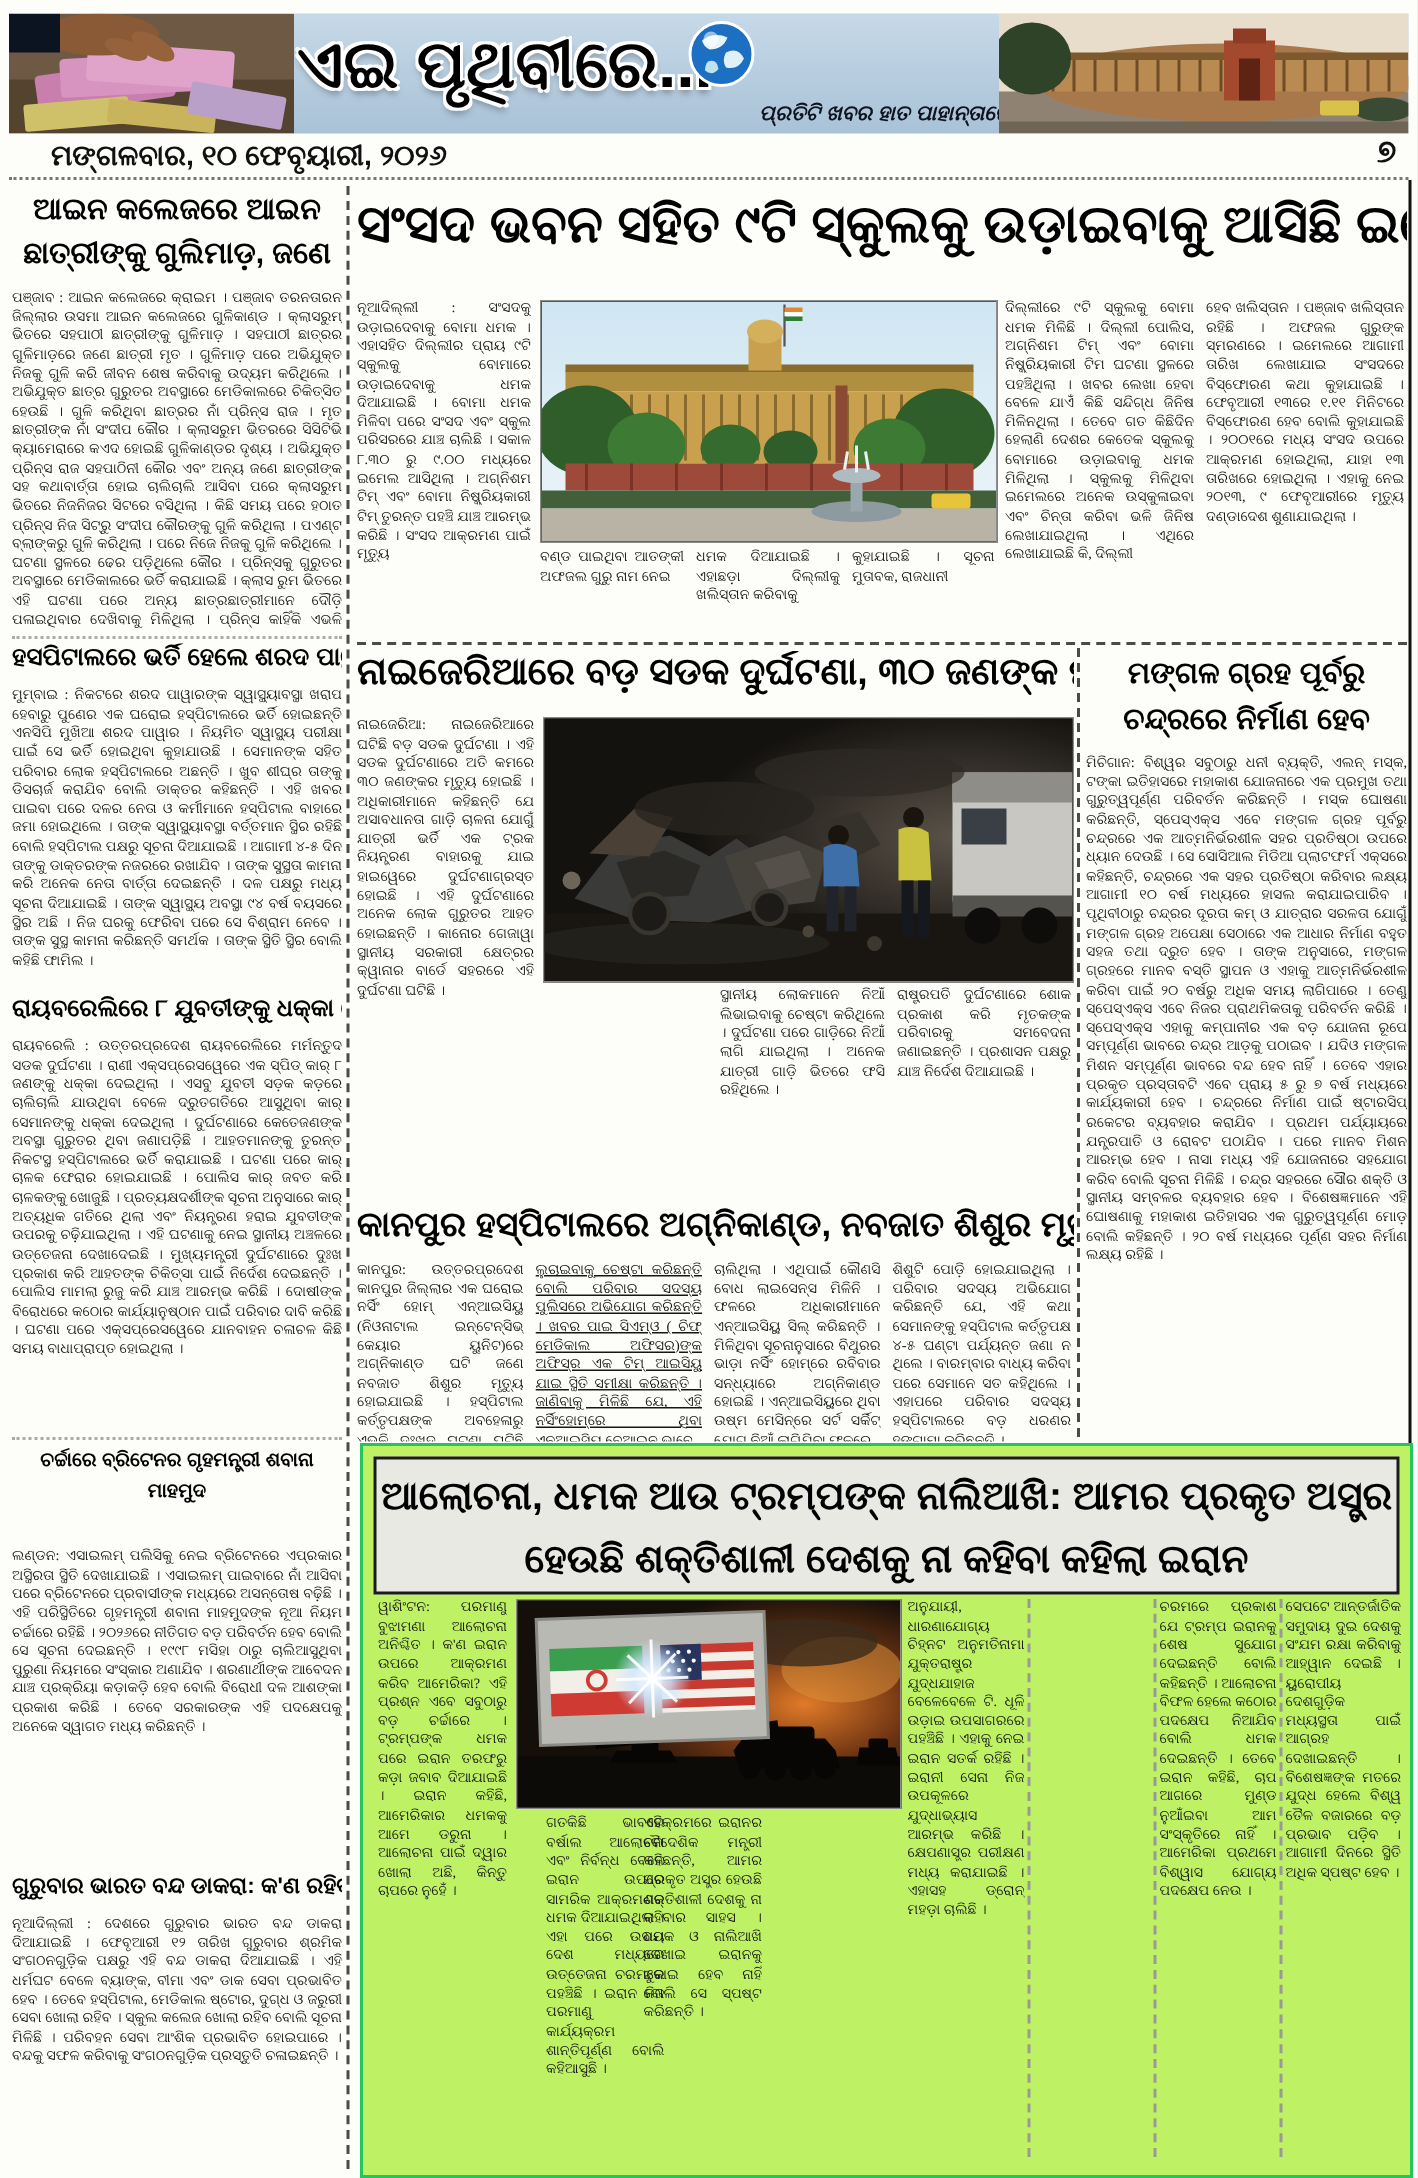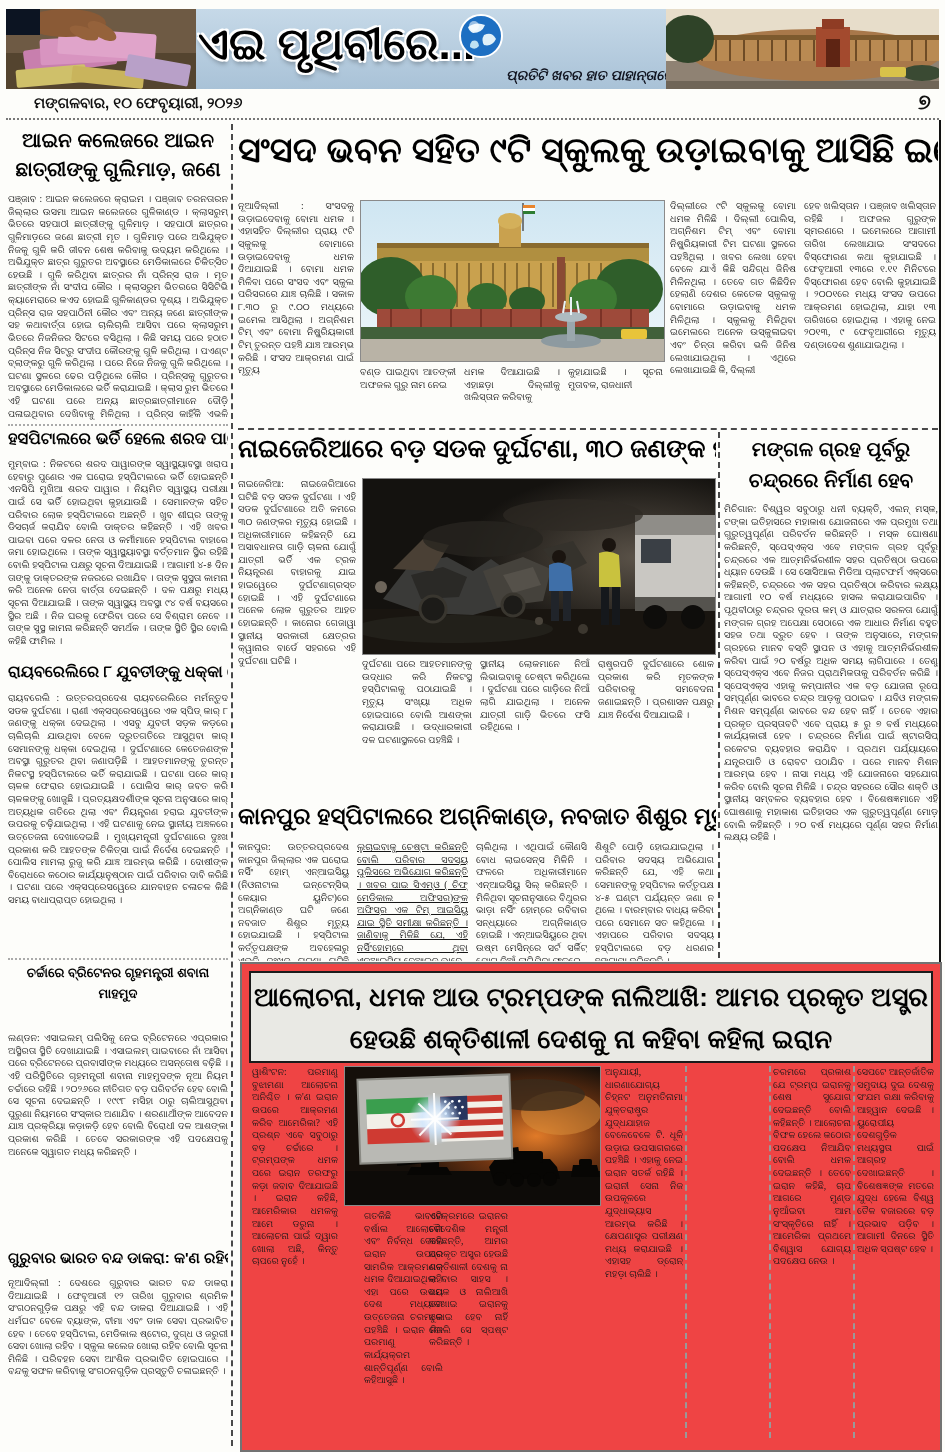--- a/index.html
+++ b/index.html
@@ -10,24 +10,24 @@
         font-family:"Liberation Sans",sans-serif;}
   .bodytxt{font-size:9.5px;line-height:1.33;text-align:justify;overflow:hidden;
         word-break:break-word;font-family:"Liberation Serif",serif;color:#161616;}
   .vdash{border-left:2px dashed #4a4a4a;width:0;}
   .hdash{border-top:2px dashed #4a4a4a;height:0;}
   .hdot{border-top:2px dotted #777;height:0;}
   .masthead{background:linear-gradient(#c6d9e8,#a9c2d7);overflow:hidden;}
   .m-title{font-size:44px;font-weight:bold;color:#000;white-space:nowrap;
      text-shadow:-2px -2px 0 #fff,2px -2px 0 #fff,-2px 2px 0 #fff,2px 2px 0 #fff,0 4px 5px rgba(0,0,0,.35);}
   .m-tag{font-size:14px;font-weight:bold;color:#10131f;white-space:nowrap;font-style:italic;}
-  .dateline{font-size:15px;font-weight:bold;}
+  .dateline{font-size:19px;font-weight:bold;}
   .pageno{font-size:21px;font-weight:bold;}
   .photo{border:1px solid #8a8a8a;overflow:hidden;background:#000;}
-  .iranbox{border:2px solid #737373;background:#ef4444;}
+  .iranbox{border:2px solid #22c55e;background:#bef264;}
   .iranhead{background:#e9e9e4;border:2px solid #1b1b1b;}
   svg{display:block;}
 </style>
 </head>
 <body>
 
 <div class="page">
 
   <div class="abs masthead" style="left:6px;top:9px;width:933px;height:80px;">
     <div class="abs" style="left:0;top:0;width:190px;height:80px;">
@@ -245,21 +245,20 @@
         <circle cx="292" cy="138" r="12" fill="#0e0d0b"></circle>
         <circle cx="330" cy="138" r="12" fill="#0e0d0b"></circle>
       </g>
       <ellipse cx="120" cy="60" rx="60" ry="18" fill="#27241f" opacity="0.8"></ellipse>
       <ellipse cx="210" cy="36" rx="70" ry="16" fill="#2e2a24" opacity="0.7"></ellipse>
       <circle cx="18" cy="108" r="6" fill="#6d655a"></circle>
       <circle cx="176" cy="142" r="4" fill="#4a443b"></circle>
       <circle cx="220" cy="150" r="5" fill="#3c372f"></circle>
     </svg>
   </div>
-  <div class="abs bodytxt" style="left:362px;top:658px;width:110px;height:142px;">ଦୁର୍ଘଟଣା ପରେ ଆହତମାନଙ୍କୁ ଉଦ୍ଧାର କରି ନିକଟସ୍ଥ ହସ୍ପିଟାଲକୁ ପଠାଯାଇଛି । ମୃତ୍ୟୁ ସଂଖ୍ୟା ଅଧିକ ହୋଇପାରେ ବୋଲି ଆଶଙ୍କା କରାଯାଉଛି । ଉଦ୍ଧାରକାରୀ ଦଳ ଘଟଣାସ୍ଥଳରେ ପହଞ୍ଚିଛି ।</div>
   <div class="abs bodytxt" style="left:480px;top:658px;width:110px;height:142px;">ସ୍ଥାନୀୟ ଲୋକମାନେ ନିଆଁ ଲିଭାଇବାକୁ ଚେଷ୍ଟା କରିଥିଲେ । ଦୁର୍ଘଟଣା ପରେ ଗାଡ଼ିରେ ନିଆଁ ଲାଗି ଯାଇଥିଲା । ଅନେକ ଯାତ୍ରୀ ଗାଡ଼ି ଭିତରେ ଫସି ରହିଥିଲେ ।</div>
   <div class="abs bodytxt" style="left:598px;top:658px;width:116px;height:142px;">ରାଷ୍ଟ୍ରପତି ଦୁର୍ଘଟଣାରେ ଶୋକ ପ୍ରକାଶ କରି ମୃତକଙ୍କ ପରିବାରକୁ ସମବେଦନା ଜଣାଇଛନ୍ତି । ପ୍ରଶାସନ ପକ୍ଷରୁ ଯାଞ୍ଚ ନିର୍ଦେଶ ଦିଆଯାଇଛି ।</div>
 
   <div class="abs head" style="left:238px;top:803px;width:478px;height:36px;font-size:23px;white-space:nowrap;">କାନପୁର ହସ୍ପିଟାଲରେ ଅଗ୍ନିକାଣ୍ଡ, ନବଜାତ ଶିଶୁର ମୃତ୍ୟୁ</div>
   <div class="abs bodytxt" style="left:238px;top:841px;width:111px;height:120px;">କାନପୁର: ଉତ୍ତରପ୍ରଦେଶ କାନପୁର ଜିଲ୍ଲାର ଏକ ଘରୋଇ ନର୍ସିଂ ହୋମ୍ ଏନ୍ଆଇସିୟୁ (ନିଓନାଟାଲ ଇନ୍ଟେନ୍ସିଭ୍ କେୟାର ୟୁନିଟ)ରେ ଅଗ୍ନିକାଣ୍ଡ ଘଟି ଜଣେ ନବଜାତ ଶିଶୁର ମୃତ୍ୟୁ ହୋଇଯାଇଛି । ହସ୍ପିଟାଲ କର୍ତ୍ତୃପକ୍ଷଙ୍କ ଅବହେଳାରୁ ଏଭଳି ଦୁଃଖଦ ଘଟଣା ଘଟିଛି ଏବଂ ସେମାନେ କଥା</div>
   <div class="abs bodytxt" style="left:357px;top:841px;width:111px;height:120px;text-decoration:underline;">ଲୁଚାଇବାକୁ ଚେଷ୍ଟା କରିଛନ୍ତି ବୋଲି ପରିବାର ସଦସ୍ୟ ପୁଲିସରେ ଅଭିଯୋଗ କରିଛନ୍ତି । ଖବର ପାଇ ସିଏମ୍ଓ ( ଚିଫ୍ ମେଡିକାଲ ଅଫିସର)ଙ୍କ ଅଫିସ୍ର ଏକ ଟିମ୍ ଆଇସିୟୁ ଯାଇ ସ୍ଥିତି ସମୀକ୍ଷା କରିଛନ୍ତି । ଜାଣିବାକୁ ମିଳିଛି ଯେ, ଏହି ନର୍ସିଂହୋମ୍‌ରେ ଥିବା ଏନ୍ଆଇସିୟୁ ବେଆଇନ ଭାବେ</div>
   <div class="abs bodytxt" style="left:476px;top:841px;width:111px;height:120px;">ଚାଲିଥିଲା । ଏଥିପାଇଁ କୌଣସି ବୋଧ ଲାଇସେନ୍ସ ମିଳିନି । ଫଳରେ ଅଧିକାରୀମାନେ ଏନ୍ଆଇସିୟୁ ସିଲ୍ କରିଛନ୍ତି । ମିଳିଥିବା ସୂଚନାନୁସାରେ ବିଥୁରର ଭାଡ଼ା ନର୍ସିଂ ହୋମ୍‌ରେ ରବିବାର ସନ୍ଧ୍ୟାରେ ଅଗ୍ନିକାଣ୍ଡ ହୋଇଛି । ଏନ୍ଆଇସିୟୁରେ ଥିବା ଉଷ୍ମ ମେସିନ୍‌ରେ ସର୍ଟ ସର୍କିଟ୍ ଯୋଗୁ ନିଆଁ ଲାଗିଯିବା ଫଳରେ</div>
   <div class="abs bodytxt" style="left:595px;top:841px;width:119px;height:120px;">ଶିଶୁଟି ପୋଡ଼ି ହୋଇଯାଇଥିଲା । ପରିବାର ସଦସ୍ୟ ଅଭିଯୋଗ କରିଛନ୍ତି ଯେ, ଏହି କଥା ସେମାନଙ୍କୁ ହସ୍ପିଟାଲ କର୍ତ୍ତୃପକ୍ଷ ୪-୫ ଘଣ୍ଟା ପର୍ଯ୍ୟନ୍ତ ଜଣା ନ ଥିଲେ । ବାରମ୍ବାର ବାଧ୍ୟ କରିବା ପରେ ସେମାନେ ସତ କହିଥିଲେ । ଏହାପରେ ପରିବାର ସଦସ୍ୟ ହସ୍ପିଟାଲରେ ବଡ଼ ଧରଣର ହଙ୍ଗାମା କରିଛନ୍ତି ।</div>
 
   <div class="abs vdash" style="left:718px;top:432px;height:526px;"></div>

